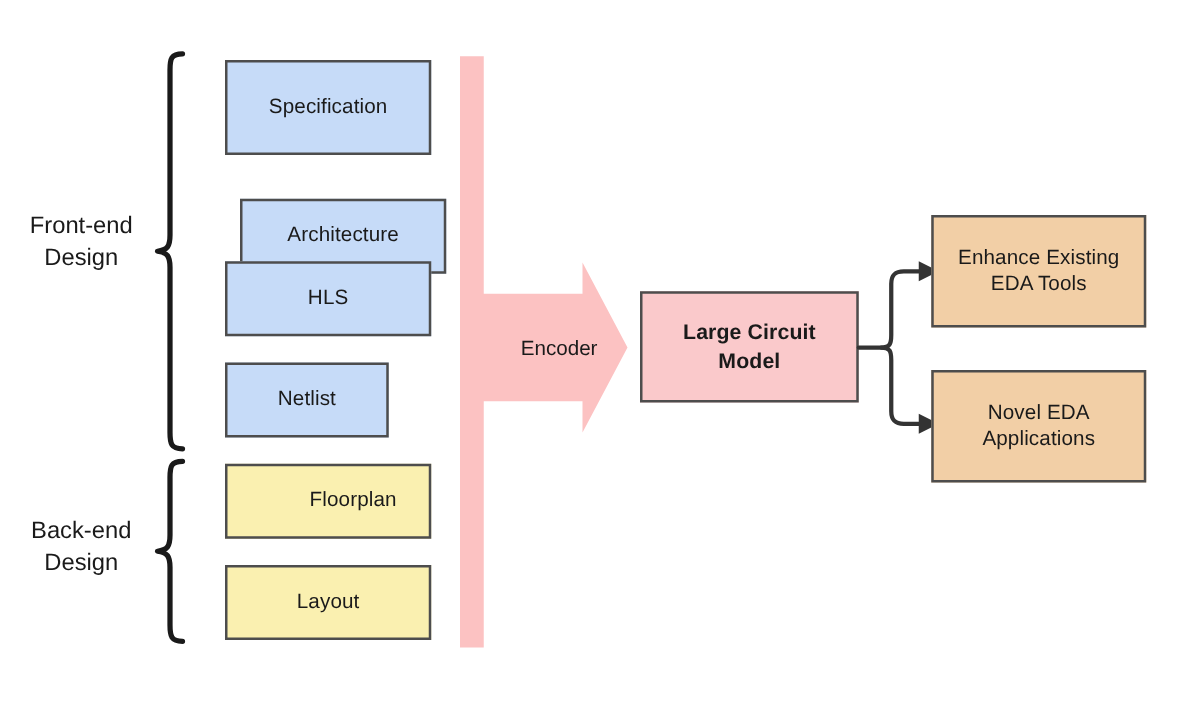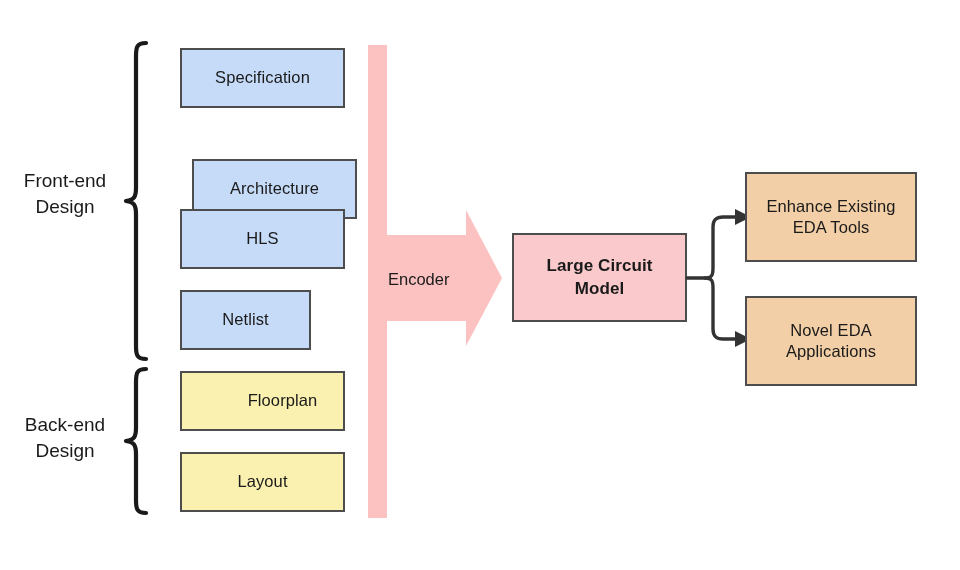--- a/index.html
+++ b/index.html
@@ -41,21 +41,21 @@
     line-height: 1.35;
   }
   .brace-svg, .arrow-svg, .conn-svg {
     position: absolute;
     overflow: visible;
   }
   .encoder-label {
     position: absolute;
     color: #1a1a1a;
     font-size: 16.5px;
-    text-align: left;
+    text-align: right;
     white-space: nowrap;
   }
 </style>
 </head>
 <body>
 
 <div id="canvas">
 
   <svg class="brace-svg" style="left:120px; top:38px; width:36px; height:326px;" viewBox="0 0 36 326">
     <path d="M26 5 C 17 5, 16 9, 16 18 L16 150 C16 159, 14 162, 6 163 C14 164, 16 167, 16 176 L16 308 C16 317, 17 321, 26 321" fill="none" stroke="#1a1a1a" stroke-width="4.2" stroke-linecap="round" stroke-linejoin="round"></path>
@@ -68,21 +68,21 @@
   <div class="group-label" style="left:10px; top:168px; width:110px;">
     <div>Front-end</div>
     <div>Design</div>
   </div>
 
   <div class="group-label" style="left:10px; top:412px; width:110px;">
     <div>Back-end</div>
     <div>Design</div>
   </div>
 
-  <div class="node blue" style="left:180px; top:48px; width:165px; height:60px;">
+  <div class="node blue" style="left:180px; top:48px; width:165px; height:76px;">
     <span>Specification</span>
   </div>
 
   <div class="node blue" style="left:192px; top:128px; width:165px; height:60px;margin-top:31px;">
     <span>Architecture</span>
   </div>
 
   <div class="node blue" style="left:180px; top:209px; width:165px; height:60px;">
     <span>HLS</span>
   </div>

